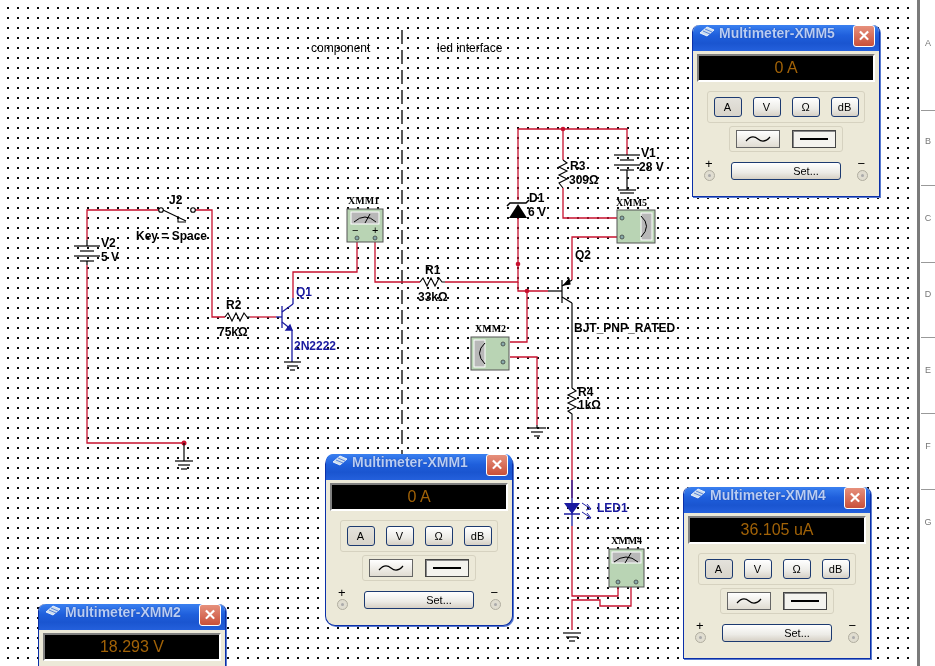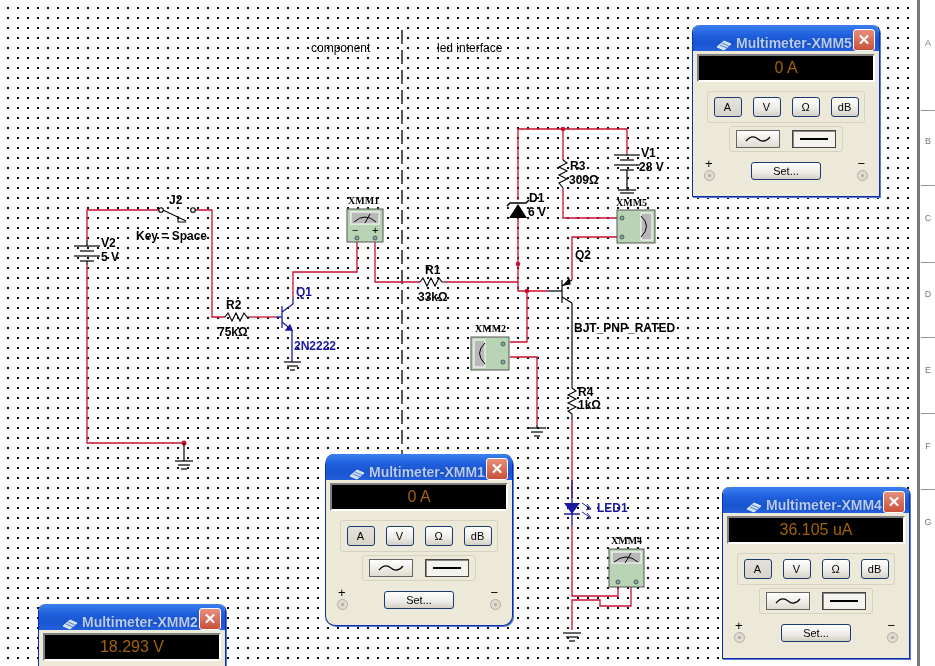--- a/index.html
+++ b/index.html
@@ -27,21 +27,21 @@
   .mm {
     position:absolute; width:186px; background:#ece9d8;
     border:1px solid #0a2fa8; border-top:none;
     border-radius:7px 7px 0 0;
     box-shadow: 1px 1px 0 #5a7bd0;
   }
   .mm-title {
     height:26px; border-radius:7px 7px 0 0;
     background: linear-gradient(#3a80f0, #1f5fdc 40%, #1a55d0 70%, #2460dc);
     color:#b8cdf5; font-weight:bold; font-size:14px;
-    display:flex; align-items:flex-end; padding-left:23px;
+    display:flex; align-items:flex-start; padding-left:6px;
   }
   .mm-title .ico { width:16px; height:12px; margin-right:4px; }
   .mm-title .ttl { flex:1; text-shadow: 0 0 1px #0a2a80; }
   .mm-close {
     width:20px; height:20px; margin-right:4px; border:1px solid #fff; border-radius:3px;
     background: linear-gradient(#e6907c, #c9503a);
     color:#fff; font-size:15px; font-weight:bold; line-height:20px; text-align:center;
   }
   .mm-body { padding:3px 4px 6px 4px; position:relative; }
   .mm-display {
@@ -69,21 +69,21 @@
   .mm-wbtn.active { border:1px solid #444; background:#f4f3ee; box-shadow: inset 1px 1px 0 #888; }
   .mm-bottom { position:relative; height:34px; margin-top:4px; }
   .mm-plus { position:absolute; left:8px; top:0; font-size:13px; }
   .mm-minus { position:absolute; right:10px; top:0; font-size:13px; }
   .mm-term { position:absolute; width:9px; height:9px; border-radius:50%; border:1px solid #b0ad9f; background:#e0ddd0; top:14px; }
   .mm-term::after { content:""; position:absolute; left:3px; top:3px; width:3px; height:3px; border-radius:50%; background:#aaa; }
   .mm-set {
     position:absolute; left:50%; top:6px; transform:translateX(-50%);
     width:68px; height:16px; border:1px solid #1c3a70; border-radius:3px;
     background: linear-gradient(#fff, #ecebe6 60%, #d6d0c5);
-    font-size:11px; text-align:center; line-height:16px;
+    font-size:11px; text-align:center; line-height:16px;padding-left:40px;
   }
 </style>
 </head>
 <body>
 
 <svg id="schematic" width="935" height="666" viewBox="0 0 935 666">
 
   <line x1="402" y1="30" x2="402" y2="462" stroke="#000" stroke-width="1.3" stroke-dasharray="14,6"></line>
   <text class="lbl" x="311" y="52">component</text>
   <text class="lbl" x="437" y="52">led interface</text>
@@ -357,21 +357,21 @@
     <div class="mm-bottom">
       <span class="mm-plus">+</span>
       <span class="mm-term" style="left:7px"></span>
       <div class="mm-set">Set...</div>
       <span class="mm-minus">−</span>
       <span class="mm-term" style="right:7px"></span>
     </div>
   </div>
 </div>
 
-<div class="mm" style="left:683px; top:487px;margin-left:39px;">
+<div class="mm" style="left:683px; top:487px;">
   <div class="mm-title">
     <svg class="ico" viewBox="0 0 16 12">
         <path d="M1,8 L8,2 L15,5 L8,11 Z" fill="#cde" stroke="#fff" stroke-width="0.8"></path>
         <path d="M4,6 L11,9 M6,4 L13,7" stroke="#3a6bd0" stroke-width="0.8"></path>
       </svg>
     <span class="ttl">Multimeter-XMM4</span>
     <div class="mm-close">✕</div>
   </div>
   <div class="mm-body">
     <div class="mm-display">36.105 uA</div>

